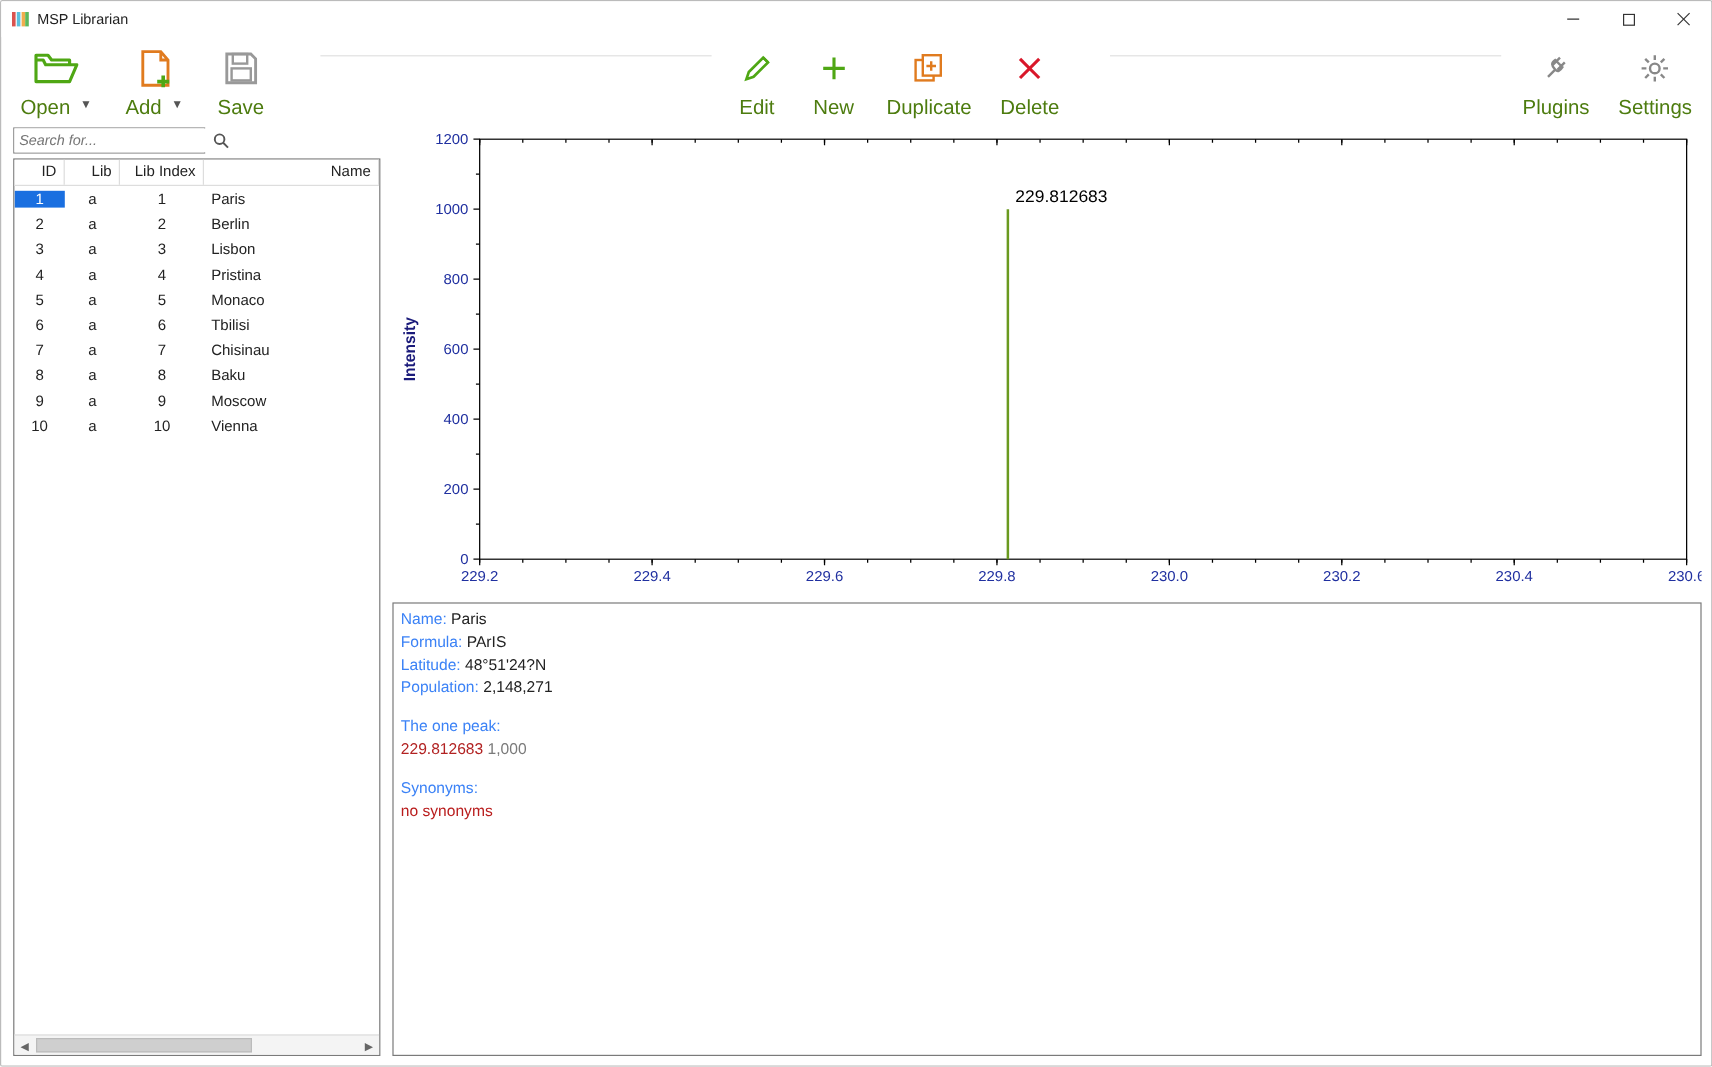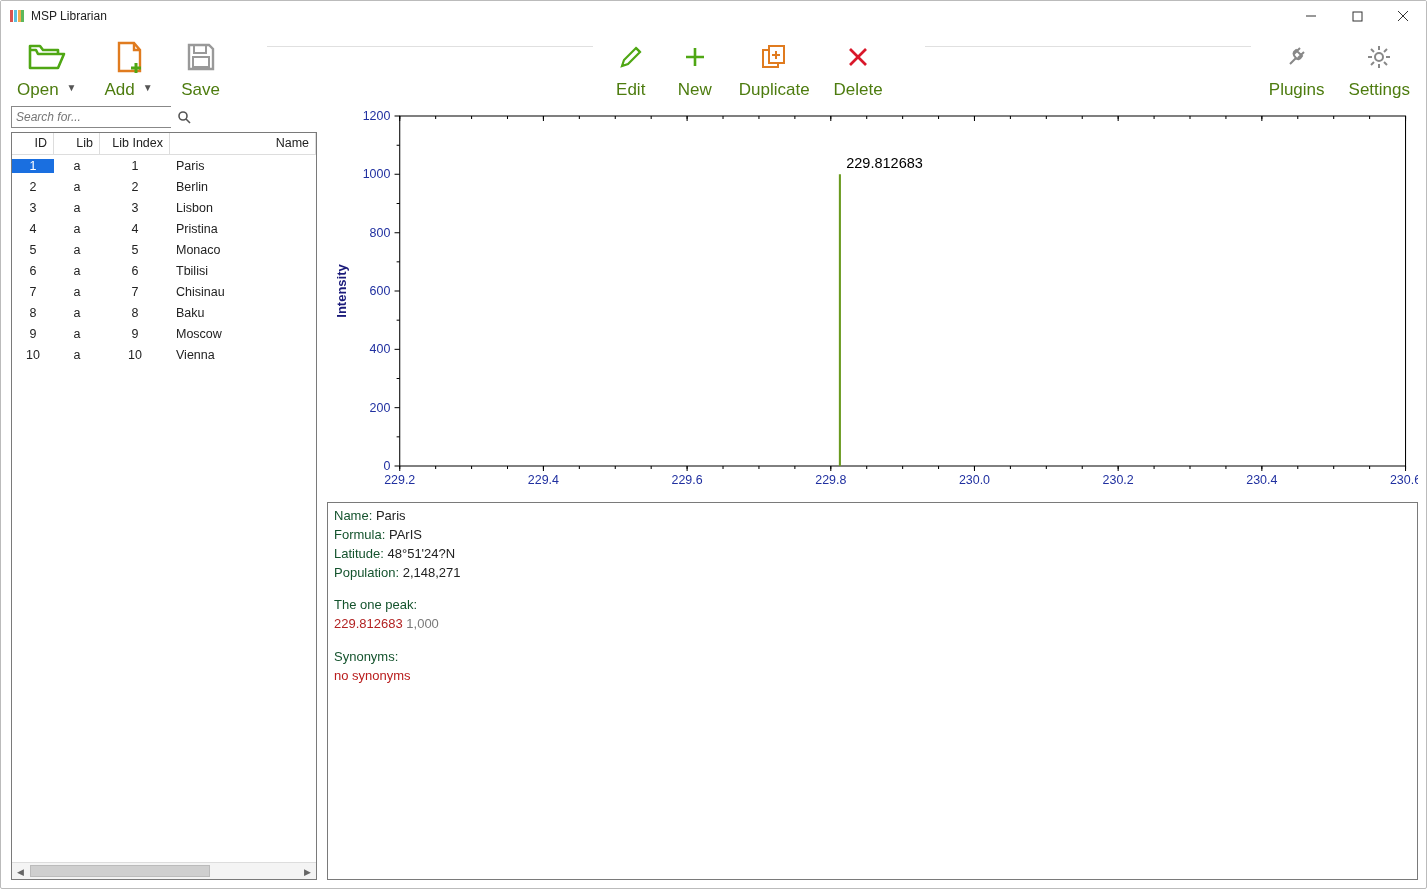--- a/index.html
+++ b/index.html
@@ -46,21 +46,21 @@
   #hscroll { height:17px; border-top:1px solid #ddd; background:#f4f4f4; position:relative; }
   #hscroll-thumb { position:absolute; left:18px; top:2px; height:12px; width:180px; background:#cfcfcf; border:1px solid #bbb; }
   #hscroll .arr { position:absolute; top:0; width:17px; height:17px; display:flex; align-items:center; justify-content:center; font-size:9px; color:#666; }
   #hscroll .arr.l { left:0; }
   #hscroll .arr.r { right:0; }
   
   #right { flex:1; display:flex; flex-direction:column; }
   #chart-area { height:390px; position:relative; }
   #chart-area svg { width:100%; height:100%; }
   #detail-pane { flex:1; border:1px solid #7a7a7a; margin-top:6px; padding:4px 6px; overflow:auto; font-size:13px; line-height:1.45; }
-  .k { color:#14532d; }
+  .k { color:#3b82f6; }
   .v { color:#222; }
   .peak-m { color:#b22222; }
   .peak-i { color:#7a7a7a;margin-top:16px; }
   .none { color:#b91c1c; }
 </style>
 </head>
 <body>
 
 <div id="window">
 

